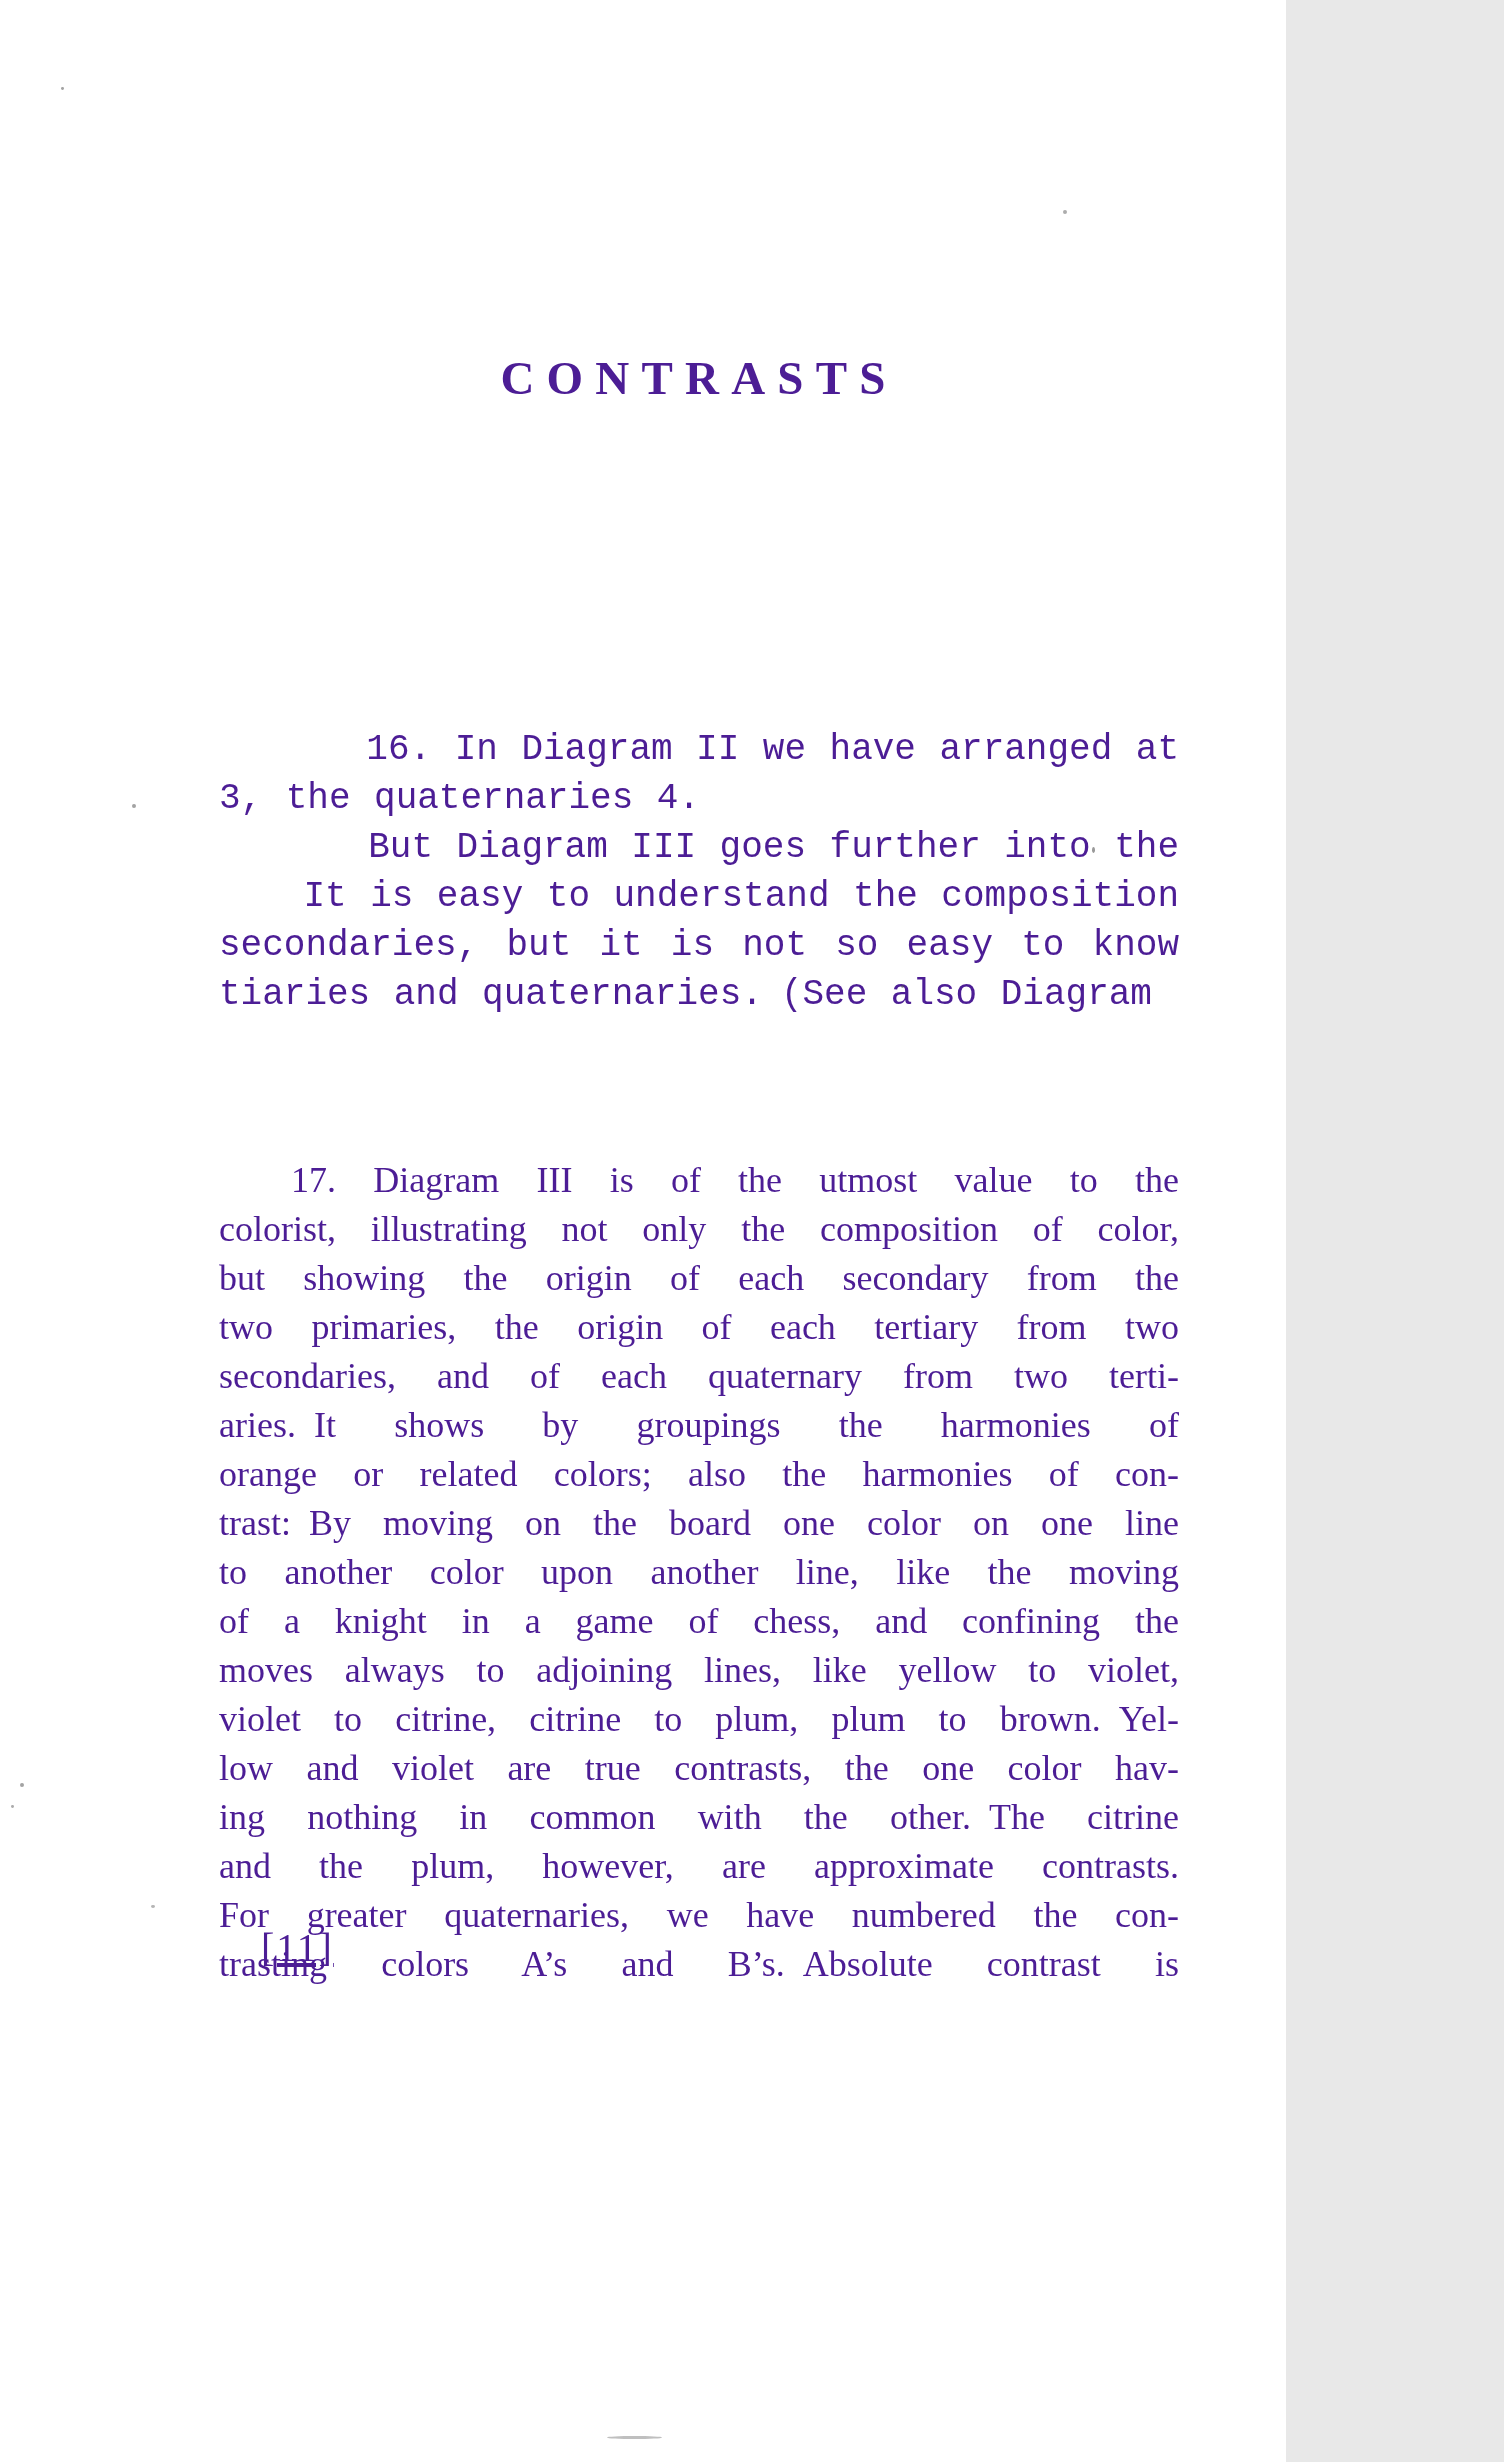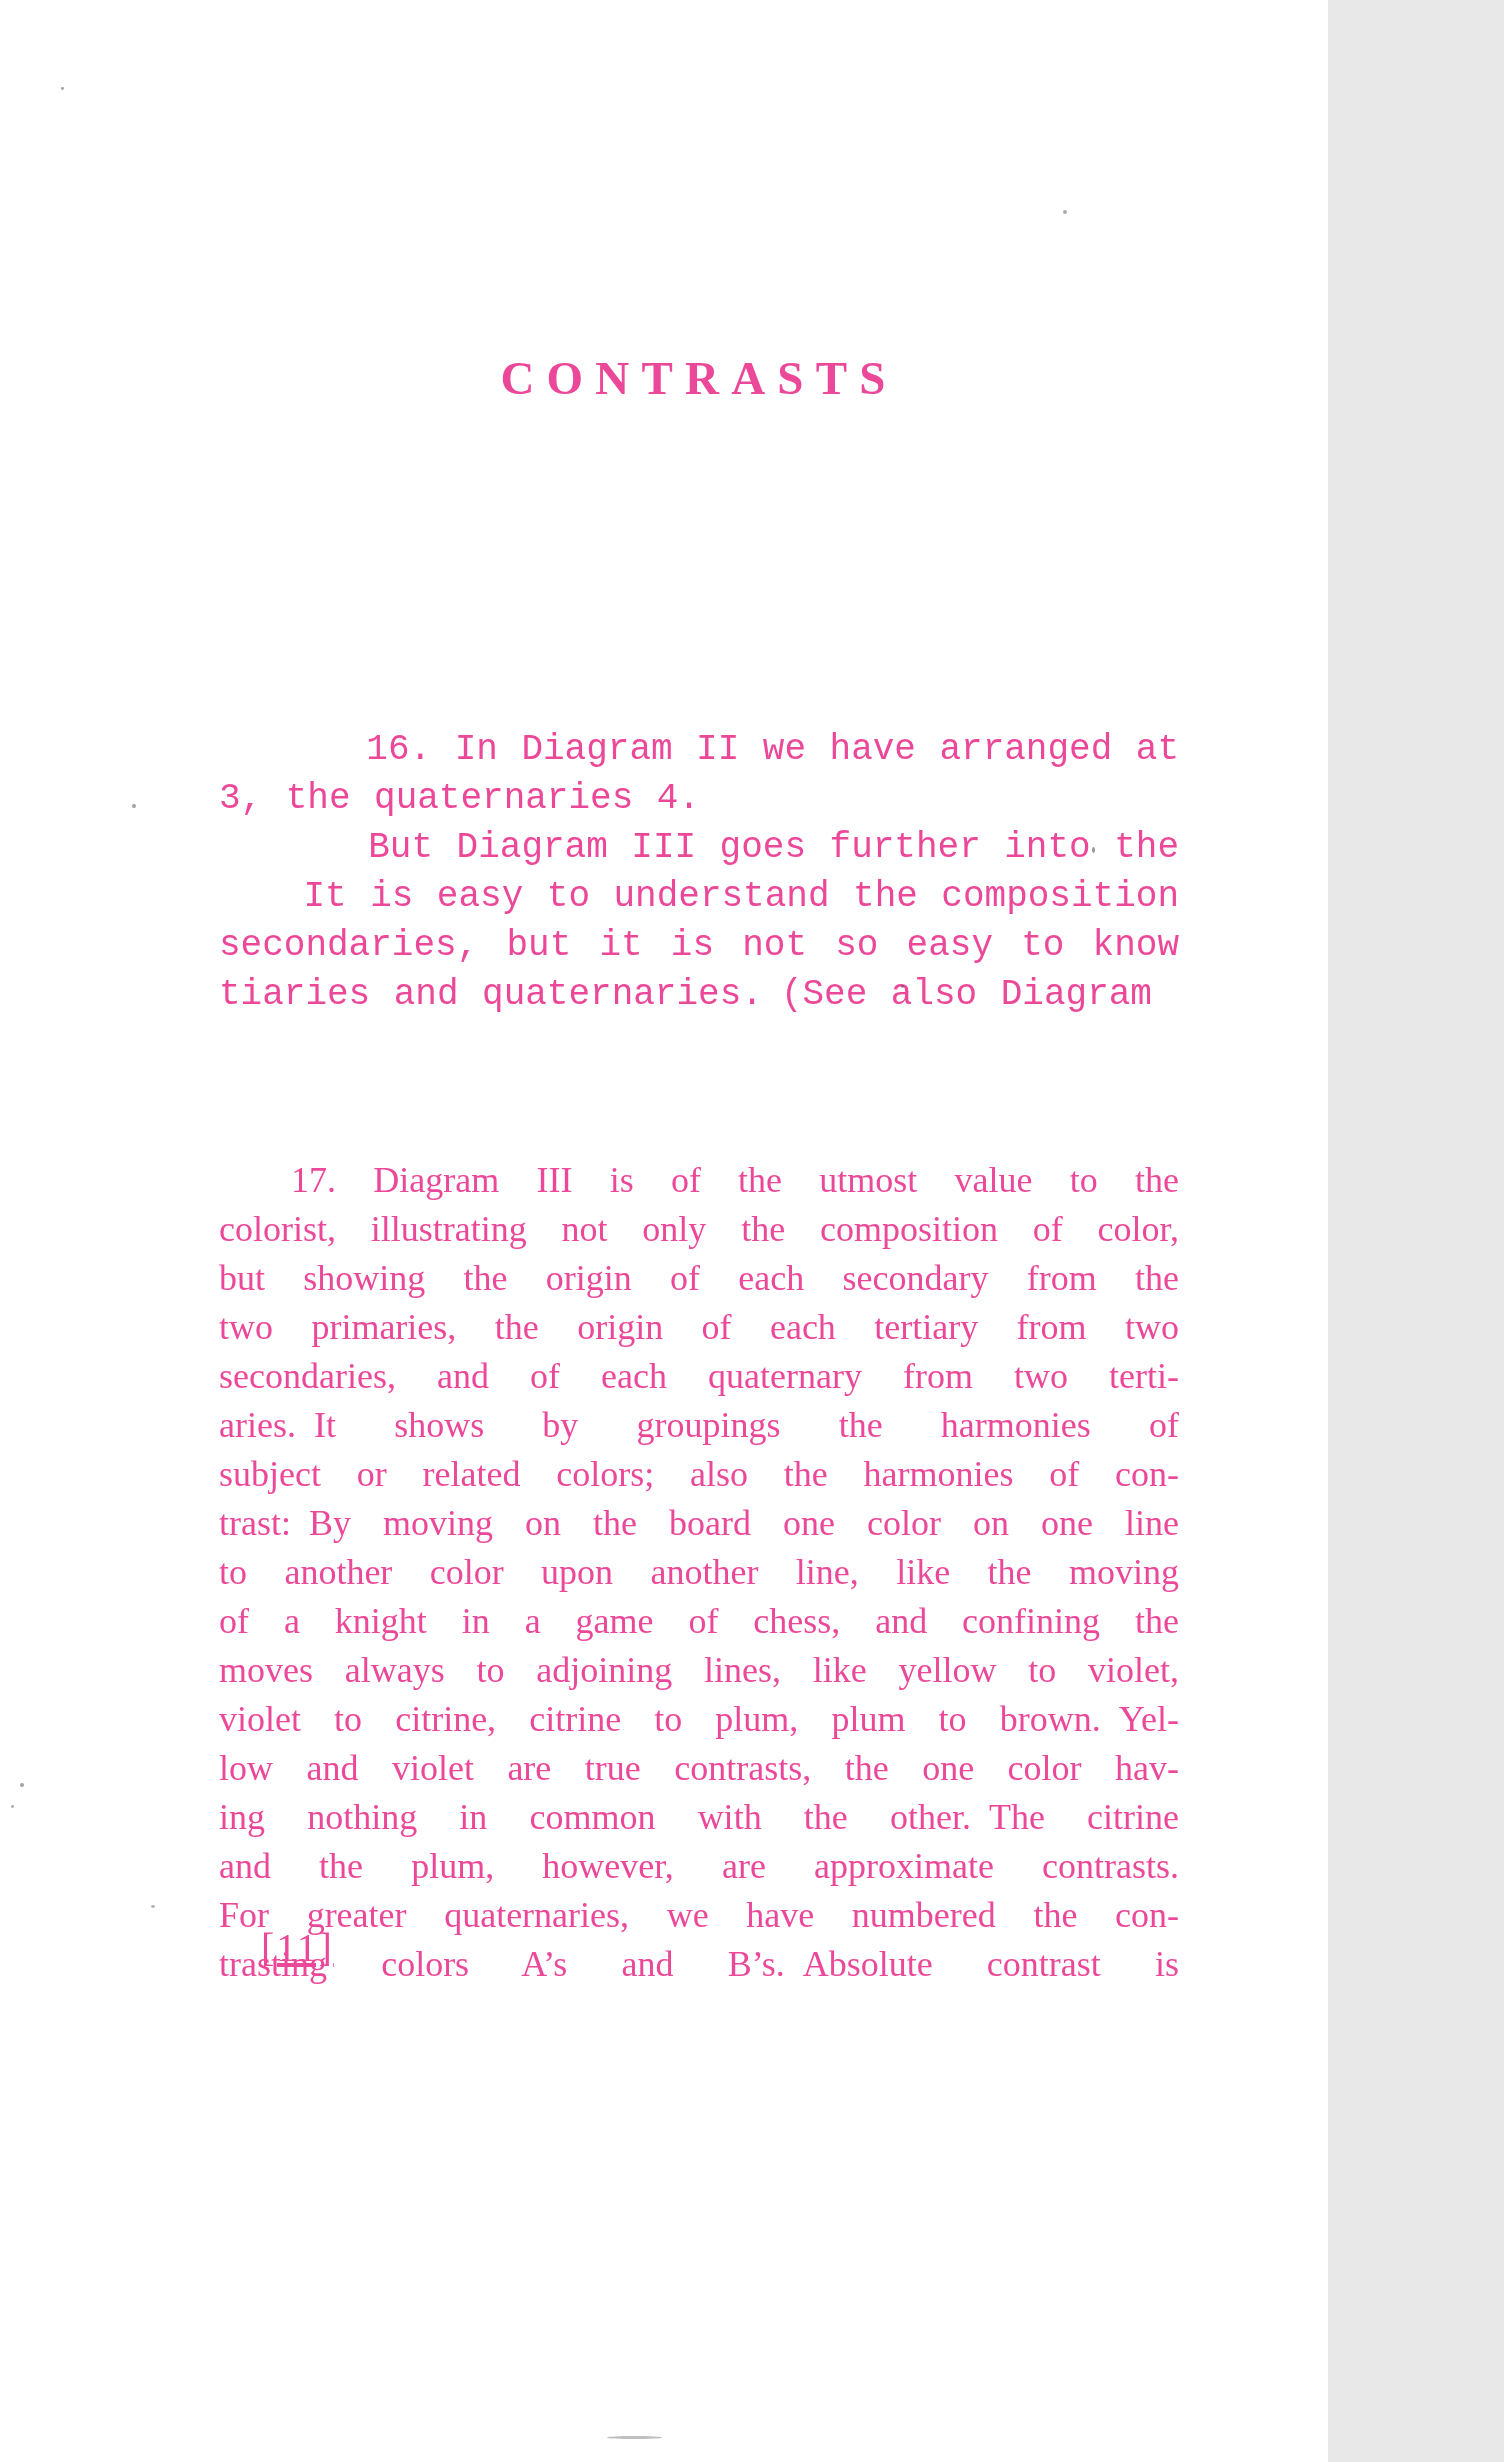--- a/index.html
+++ b/index.html
@@ -2,22 +2,21 @@
 <html style="font-size:15px"><head>
 <meta charset="utf-8">
 <style>
   html,body{margin:0;padding:0;background:#e8e8e8;}
   .page{
     position:relative;
     width:1286px;height:2462px;
     background:#ffffff;
     overflow:hidden;
     font-family:"Liberation Serif","DejaVu Serif",serif;
-    color:#ec4899;
-    padding-left:42px;
+    color:#4c1d95;
   }
   .title{
     position:absolute;
     left:219px;top:352px;width:960px;
     margin:0;
     font-size:47px;line-height:53px;
     font-weight:700;
     letter-spacing:12.2px;
     text-align:center;
     white-space:nowrap;
@@ -66,21 +65,21 @@
       <div class="line last">tiaries and quaternaries. (See also Diagram I.)</div>
     </div>
 
   <div class="block block-3">
       <div class="line just indent">17. Diagram III is of the utmost value to the</div>
       <div class="line just">colorist, illustrating not only the composition of color,</div>
       <div class="line just">but showing the origin of each secondary from the</div>
       <div class="line just">two primaries, the origin of each tertiary from two</div>
       <div class="line just">secondaries, and of each quaternary from two terti-</div>
       <div class="line just">aries. It shows by groupings the harmonies of</div>
-      <div class="line just">subject or related colors; also the harmonies of con-</div>
+      <div class="line just">orange or related colors; also the harmonies of con-</div>
       <div class="line just">trast: By moving on the board one color on one line</div>
       <div class="line just">to another color upon another line, like the moving</div>
       <div class="line just">of a knight in a game of chess, and confining the</div>
       <div class="line just">moves always to adjoining lines, like yellow to violet,</div>
       <div class="line just">violet to citrine, citrine to plum, plum to brown. Yel-</div>
       <div class="line just">low and violet are true contrasts, the one color hav-</div>
       <div class="line just">ing nothing in common with the other. The citrine</div>
       <div class="line just">and the plum, however, are approximate contrasts.</div>
       <div class="line just">For greater quaternaries, we have numbered the con-</div>
       <div class="line just">trasting colors A’s and B’s. Absolute contrast is</div>

